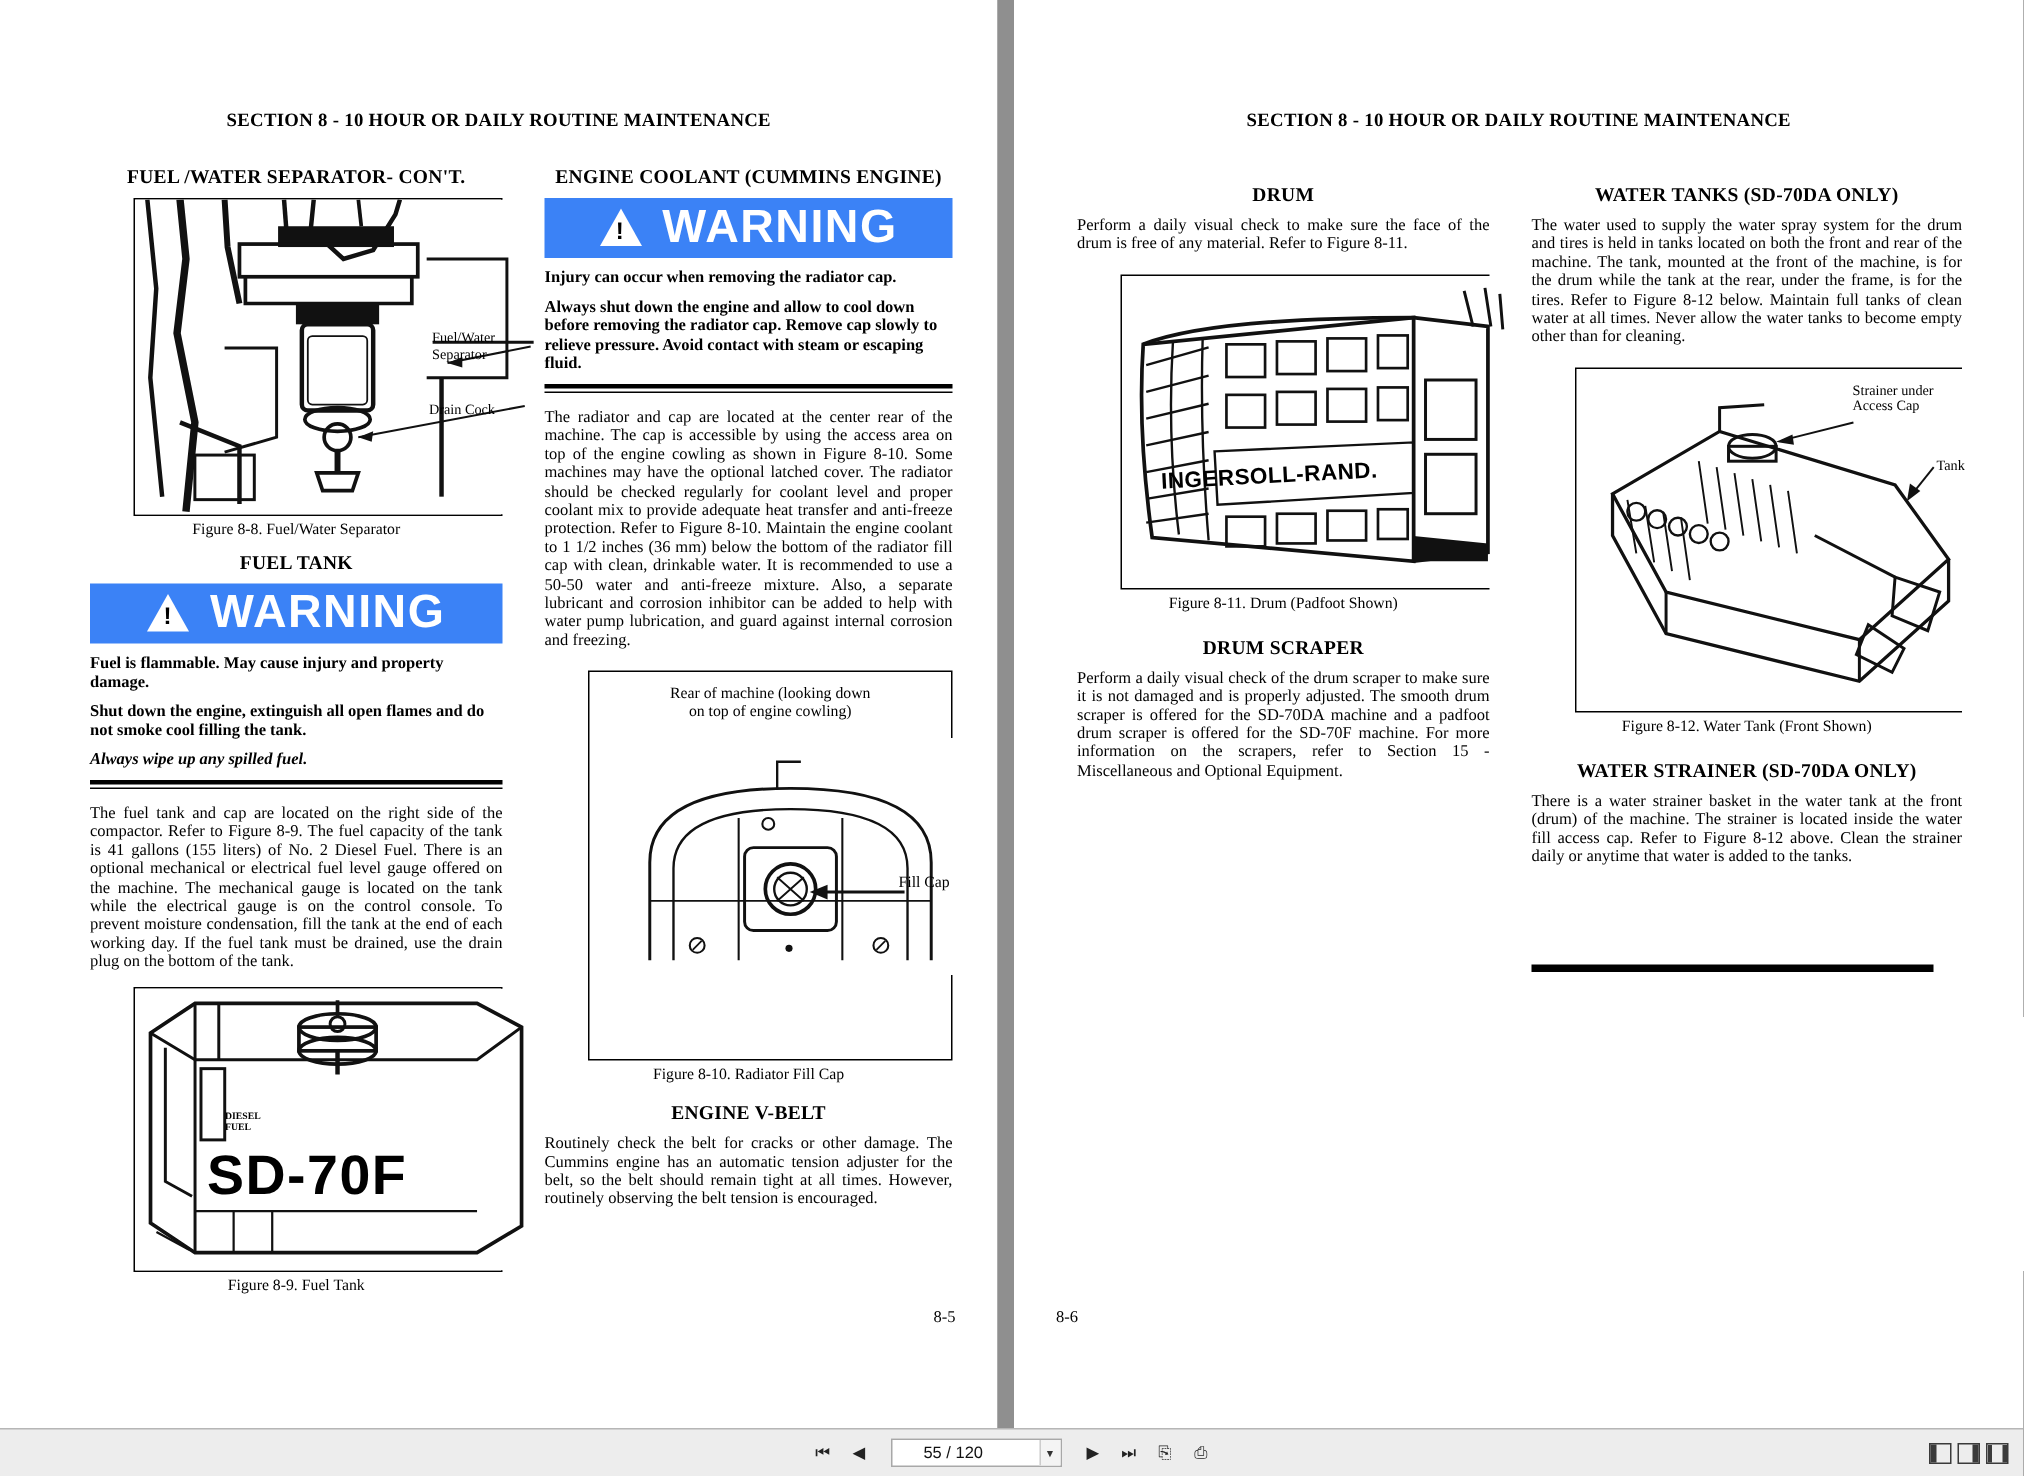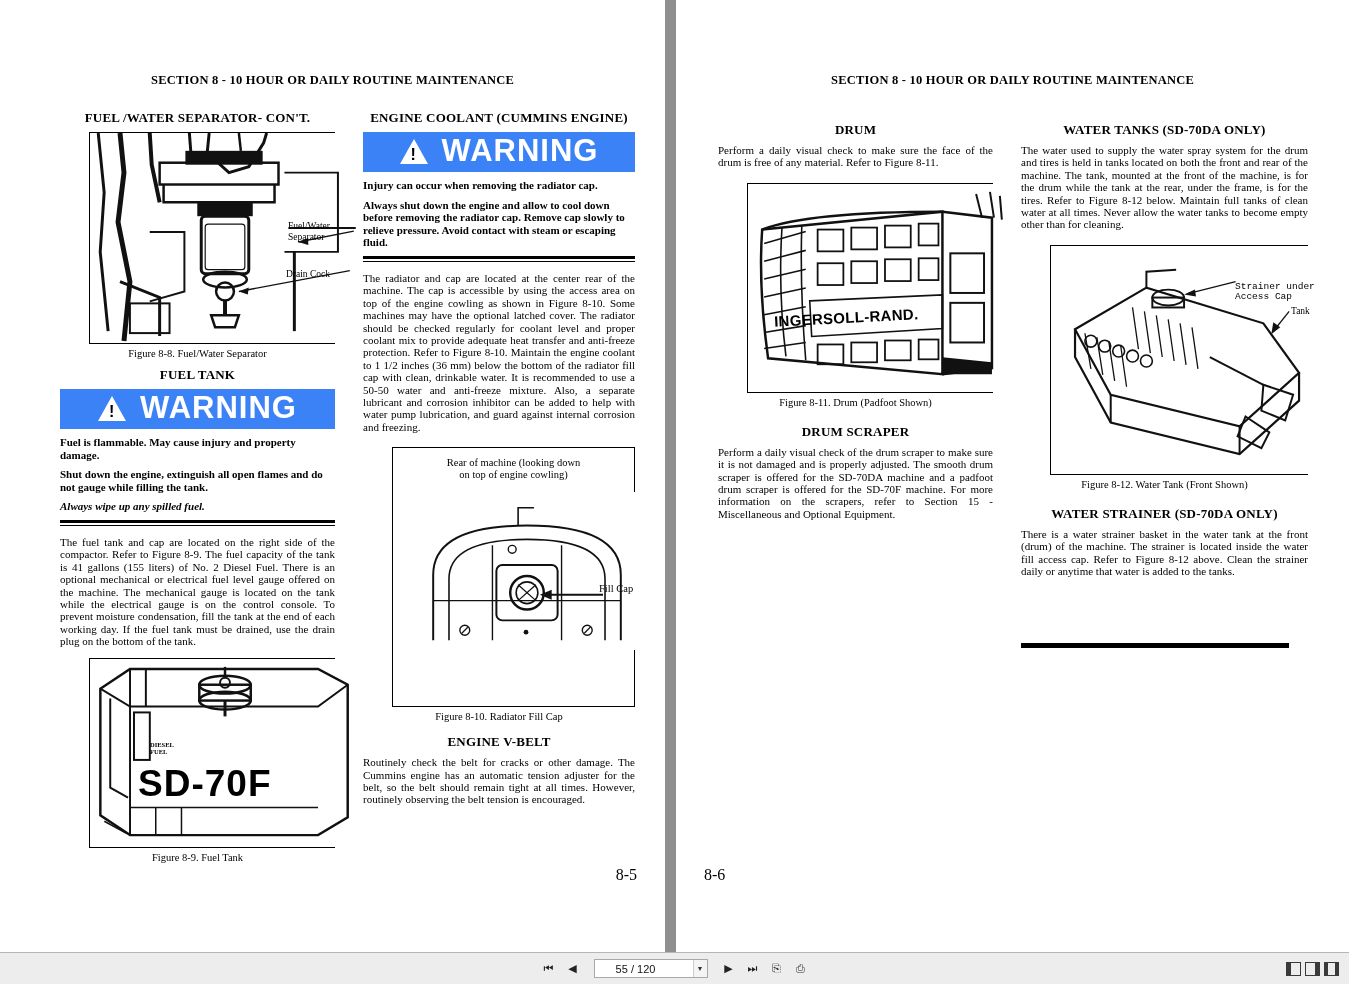--- a/index.html
+++ b/index.html
@@ -50,21 +50,21 @@
     text-align: justify;
   }
   .fig-cap {
     text-align: center;
     font-size: 10.5px;
     margin-top: 4px;
   }
   .page-num {
     position: absolute;
     bottom: 68px;
-    font-size: 16px;
+    font-size: 11px;
   }
 
   
   .warn-banner {
     background: #3b82f6;
     color: #fff;
     display: flex;
     align-items: center;
     justify-content: center;
     gap: 14px;
@@ -243,21 +243,21 @@
 
       <div class="col-head" style="margin-top:8px;">FUEL TANK</div>
 
       <div style="margin-top:3px;">
         <div class="warn-banner">
           <span class="tri"></span>
           <span class="warn-word">WARNING</span>
         </div>
         <div class="warn-body">
           <p>Fuel is flammable.   May cause injury and property damage.</p>
-          <p>Shut down the engine, extinguish all open flames and do not gauge while filling the tank.</p>
+          <p>Shut down the engine, extinguish all open flames and do not smoke cool filling the tank.</p>
           <p style="font-style:italic;">Always wipe up any spilled fuel.</p>
         </div>
         <div class="rule-thick"></div>
         <div class="rule-thin"></div>
       </div>
 
       <div class="body-text" style="margin-top:10px;">The fuel tank and cap are located on the right side of the compactor. Refer to Figure 8-9.  The fuel capacity of the tank is 41 gallons (155 liters) of No. 2 Diesel Fuel.  There is an optional mechanical or electrical fuel level gauge offered on the machine.  The mechanical gauge is located on the tank while the electrical gauge is on the control console.   To prevent moisture condensation, fill the tank at the end of each working day.  If the fuel tank must be drained, use the drain plug on the bottom of the tank.</div>
 
       <div class="figbox" style="height:190px;margin-top:10px;">
         <svg viewBox="0 0 275 190" width="273" height="188">
@@ -433,21 +433,21 @@
 
           <path d="M214 140 L244 150 L236 176 L212 166 Z" fill="none" stroke="#111" stroke-width="2"></path>
           <path d="M196 172 L220 188 L212 204 L188 192 Z" fill="none" stroke="#111" stroke-width="2"></path>
           <path d="M160 112 L214 140" stroke="#111" stroke-width="2" fill="none"></path>
 
           <path d="M186 36 L138 48" stroke="#111" stroke-width="1.3" fill="none"></path>
           <polygon points="134,49 145,44 146,51" fill="#111"></polygon>
           <path d="M240 66 L224 86" stroke="#111" stroke-width="1.3" fill="none"></path>
           <polygon points="222,89 224,77 231,82" fill="#111"></polygon>
         </svg>
-        <div class="lbl" style="left:184px;top:36px;white-space:pre;font-family:Liberation Mono, monospace;">Strainer under
+        <div class="lbl" style="left:184px;top:10px;white-space:pre;">Strainer under
 Access Cap</div>
         <div class="lbl" style="left:240px;top:60px;">Tank</div>
       </div>
       <div class="fig-cap">Figure 8-12.  Water Tank (Front Shown)</div>
 
       <div class="col-head" style="margin-top:16px;">WATER STRAINER (SD-70DA ONLY)</div>
       <div class="body-text">There is a water strainer basket in the water tank at the front (drum) of the machine.  The strainer is located inside the water fill access cap.  Refer to Figure 8-12 above.  Clean the strainer daily or anytime that water is added to the tanks.</div>
 
       <div style="margin-top:66px;border-bottom:5px solid #000;width:268px;"></div>
     </div>

